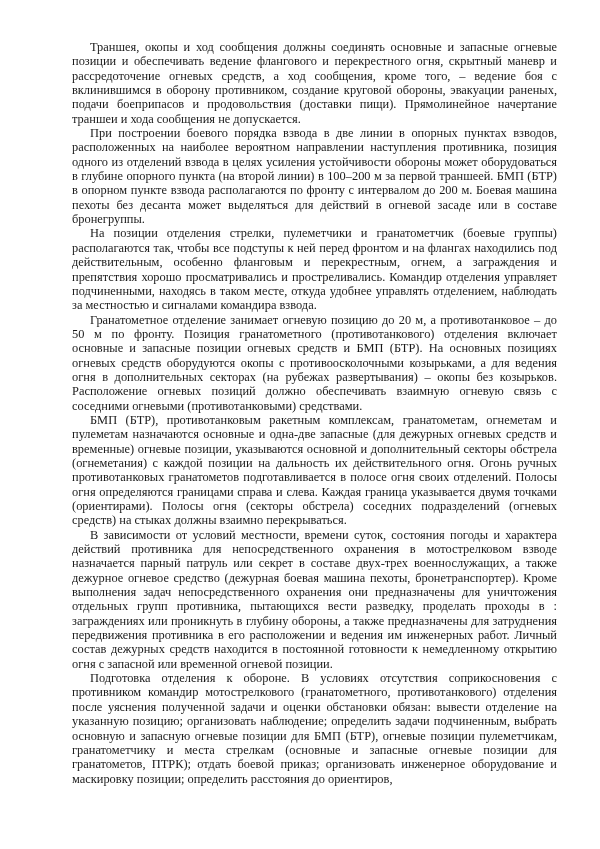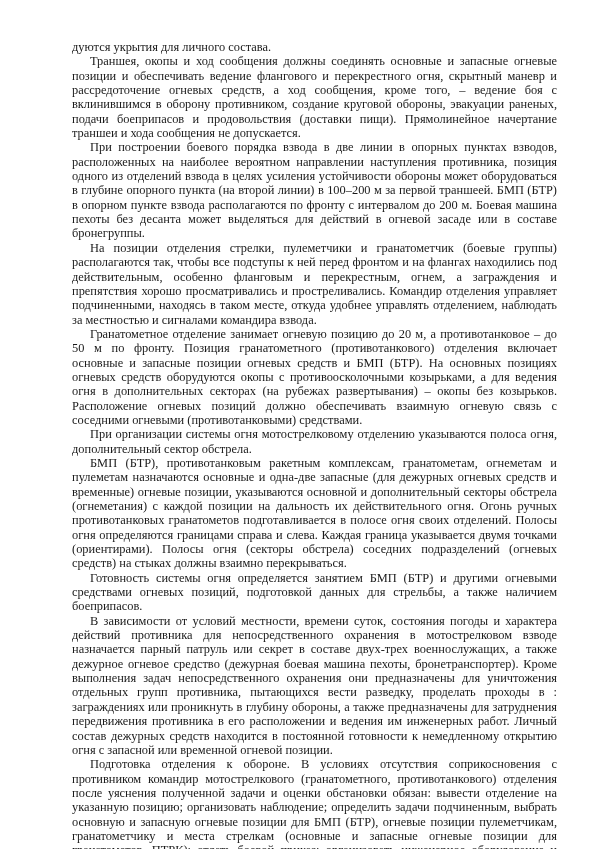--- a/index.html
+++ b/index.html
@@ -33,23 +33,20 @@
       text-indent: 0;
     }
     .page b {
       font-weight: normal;
     }
   </style>
 </head>
 <body>
 
 <div class="page">
-  <p class="cont">дуются укрытия для личного состава.</p>
   <p>Траншея, окопы и ход сообщения должны соединять основные и запасные огневые позиции и обеспечивать ведение флангового и перекрестного огня, скрытный маневр и рассредоточение огневых средств, а ход сообщения, кроме того, – ведение боя с вклинившимся в оборону противником, создание круговой обороны, эвакуации раненых, подачи боеприпасов и продовольствия (доставки пищи). Прямолинейное начертание траншеи и хода сообщения не допускается.</p>
   <p>При построении боевого порядка взвода в две линии в опорных пунктах взводов, расположенных на наиболее вероятном направлении наступления противника, позиция одного из отделений взвода в целях усиления устойчивости обороны может оборудоваться в глубине опорного пункта (на второй линии) в 100–200 м за первой траншеей. БМП (БТР) в опорном пункте взвода располагаются по фронту с интервалом до 200 м. Боевая машина пехоты без десанта может выделяться для действий в огневой засаде или в составе бронегруппы.</p>
   <p>На позиции отделения стрелки, пулеметчики и гранатометчик (боевые группы) располагаются так, чтобы все подступы к ней перед фронтом и на флангах находились под действительным, особенно фланговым и перекрестным, огнем, а заграждения и препятствия хорошо просматривались и простреливались. Командир отделения управляет подчиненными, находясь в таком месте, откуда удобнее управлять отделением, наблюдать за местностью и сигналами командира взвода.</p>
   <p>Гранатометное отделение занимает огневую позицию до 20 м, а противотанковое – до 50 м по фронту. Позиция гранатометного (противотанкового) отделения включает основные и запасные позиции огневых средств и БМП (БТР). На основных позициях огневых средств оборудуются окопы с противоосколочными козырьками, а для ведения огня в дополнительных секторах (на рубежах развертывания) – окопы без козырьков. Расположение огневых позиций должно обеспечивать взаимную огневую связь с соседними огневыми (противотанковыми) средствами.</p>
-  <p>При организации системы огня мотострелковому отделению указываются полоса огня, дополнительный сектор обстрела.</p>
   <p>БМП (БТР), противотанковым ракетным комплексам, гранатометам, огнеметам и пулеметам назначаются основные и одна-две запасные (для дежурных огневых средств и временные) огневые позиции, указываются основной и дополнительный секторы обстрела (огнеметания) с каждой позиции на дальность их действительного огня. Огонь ручных противотанковых гранатометов подготавливается в полосе огня своих отделений. Полосы огня определяются границами справа и слева. Каждая граница указывается двумя точками (ориентирами). Полосы огня (секторы обстрела) соседних подразделений (огневых средств) на стыках должны взаимно перекрываться.</p>
-  <p>Готовность системы огня определяется занятием БМП (БТР) и другими огневыми средствами огневых позиций, подготовкой данных для стрельбы, а также наличием боеприпасов.</p>
   <p><span>В зависимости от условий местности, времени суток, состояния погоды и характера действий противника для непосредственного охранения в мотострелковом взводе назначается парный патруль или секрет в составе двух-трех военнослужащих, а также </span><b>дежурное огневое средство</b><span> (дежурная боевая машина пехоты, бронетранспортер). Кроме выполнения задач непосредственного охранения они предназначены для уничтожения отдельных групп противника, пытающихся вести разведку, проделать проходы в : заграждениях или проникнуть в глубину обороны, а также предназначены для затруднения передвижения противника в его расположении и ведения им инженерных работ. Личный состав дежурных средств находится в постоянной готовности к немедленному открытию огня с запасной или временной огневой позиции.</span></p>
   <p><b>Подготовка отделения к обороне. В условиях отсутствия соприкосновения с противником</b><span> командир мотострелкового (гранатометного, противотанкового) отделения после уяснения полученной задачи и оценки обстановки обязан: вывести отделение на указанную позицию; организовать наблюдение; определить задачи подчиненным, выбрать основную и запасную огневые позиции для БМП (БТР), огневые позиции пулеметчикам, гранатометчику и места стрелкам (основные и запасные огневые позиции для гранатометов, ПТРК); отдать боевой приказ; организовать инженерное оборудование и маскировку позиции; определить расстояния до ориентиров,</span></p>
 </div>
 
 </body></html>

